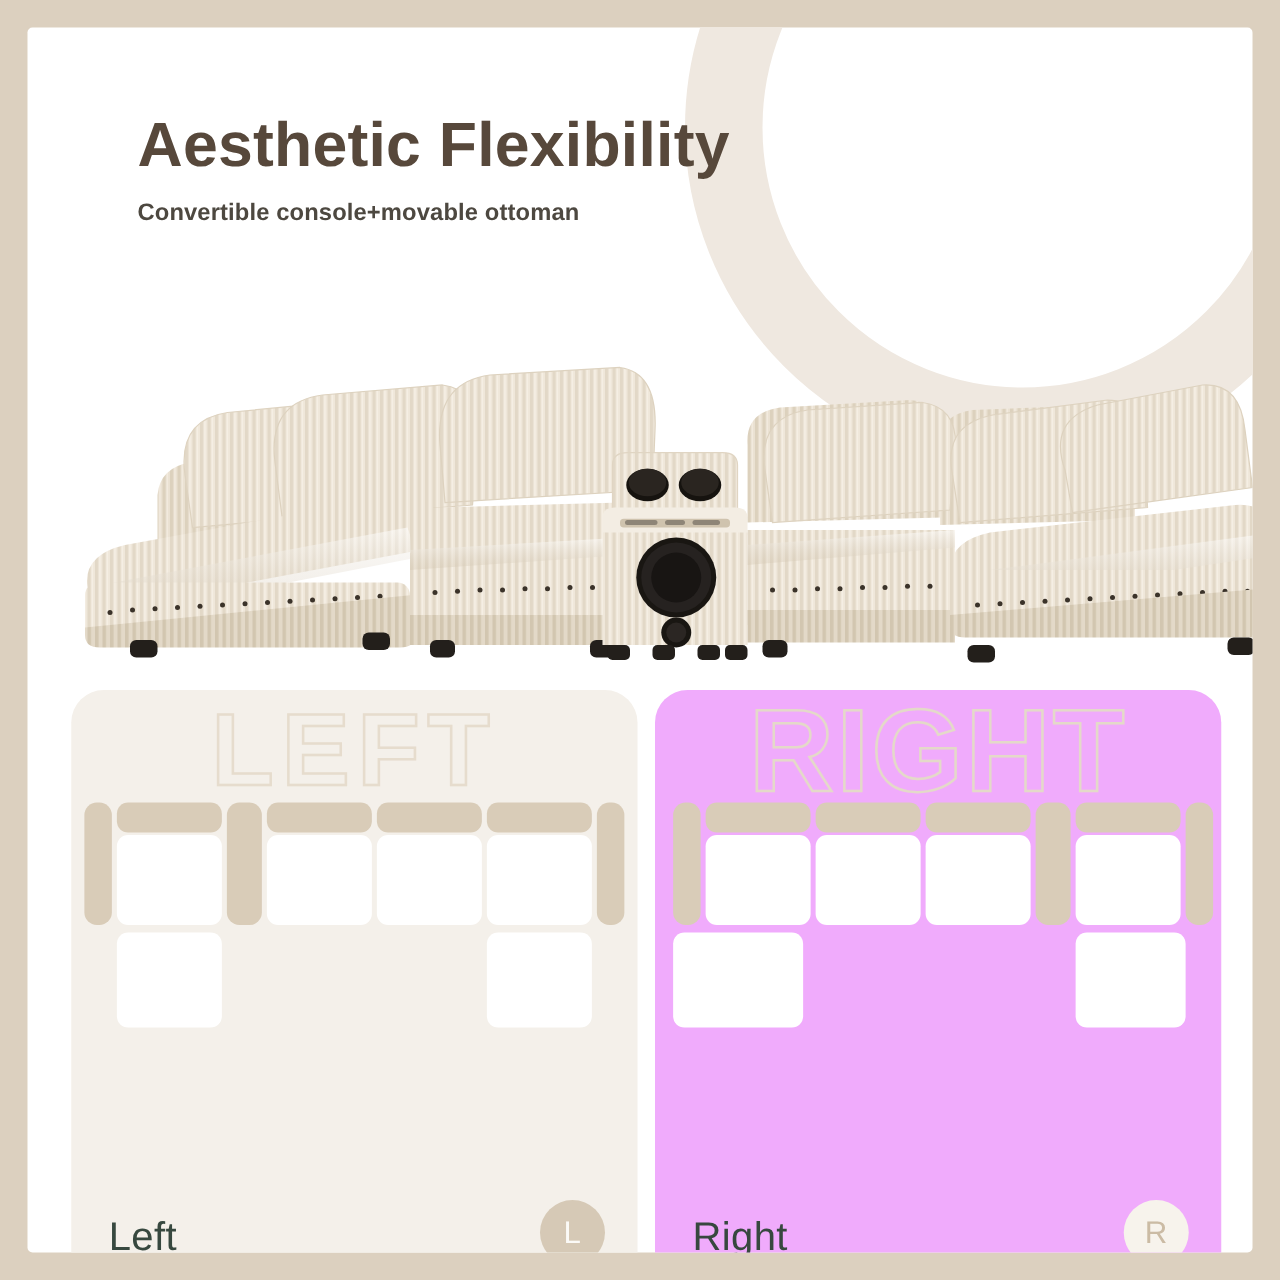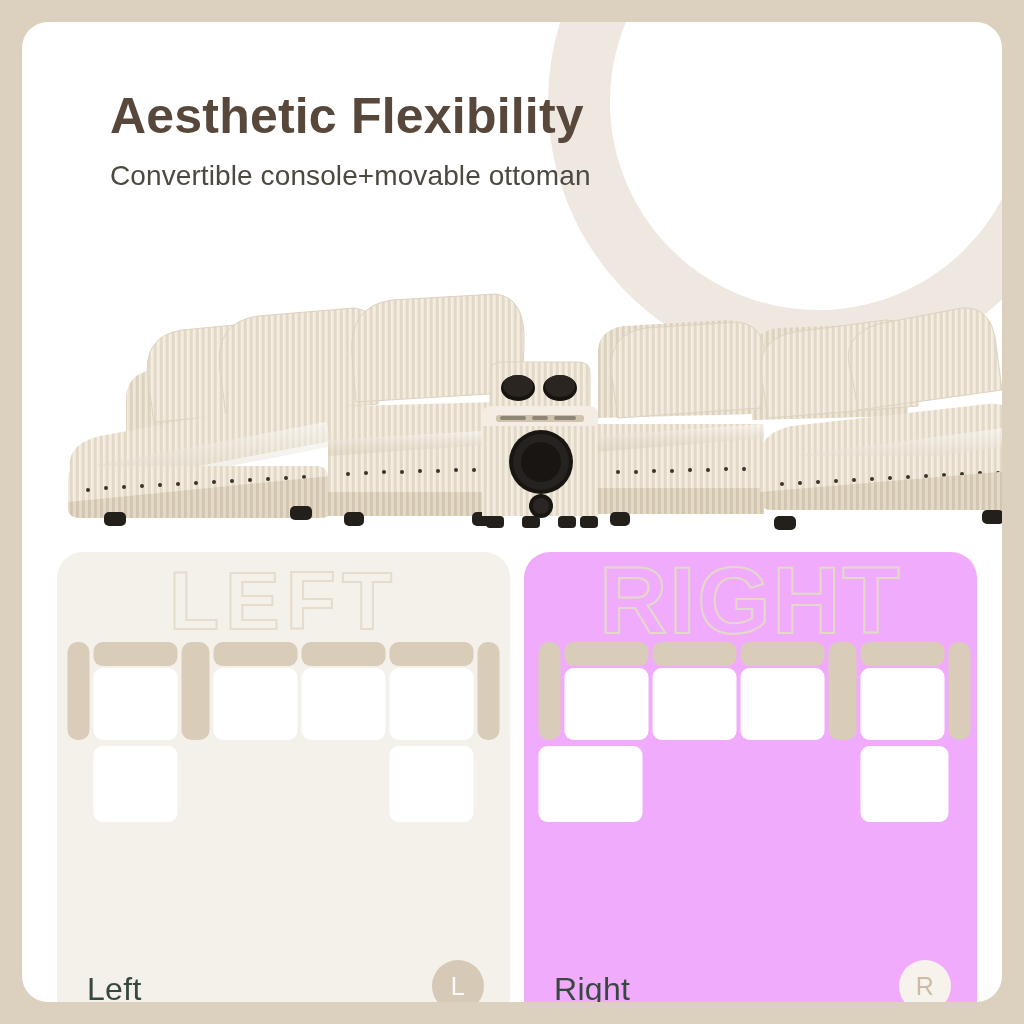--- a/index.html
+++ b/index.html
@@ -17,21 +17,21 @@
     background: #DCD0BF;
     overflow: hidden;
   }
   .card-white {
     position: absolute;
     left: 22px;
     top: 22px;
     width: 980px;
     height: 980px;
     background: #ffffff;
-    border-radius: 26px;
+    border-radius: 4px;
     overflow: hidden;
   }
   
   .arc-wrap {
     position: absolute;
     right: -86px;
     top: -190px;
     width: 540px;
     height: 540px;
     pointer-events: none;
@@ -52,23 +52,23 @@
   .title {
     margin: 0;
     font-size: 50px;
     font-weight: bold;
     color: #57483B;
     letter-spacing: 0.2px;
     line-height: 1.15;
   }
   .subtitle {
     margin: 14px 0 0 0;
-    font-size: 28px;
+    font-size: 19px;
     color: #4D4840;
-    font-weight: normal;
+    font-weight: bold;
     letter-spacing: 0.1px;
   }
 
   
   .sofa-stage {
     position: absolute;
     left: 30px;
     top: 262px;
     width: 964px;
     height: 262px;

